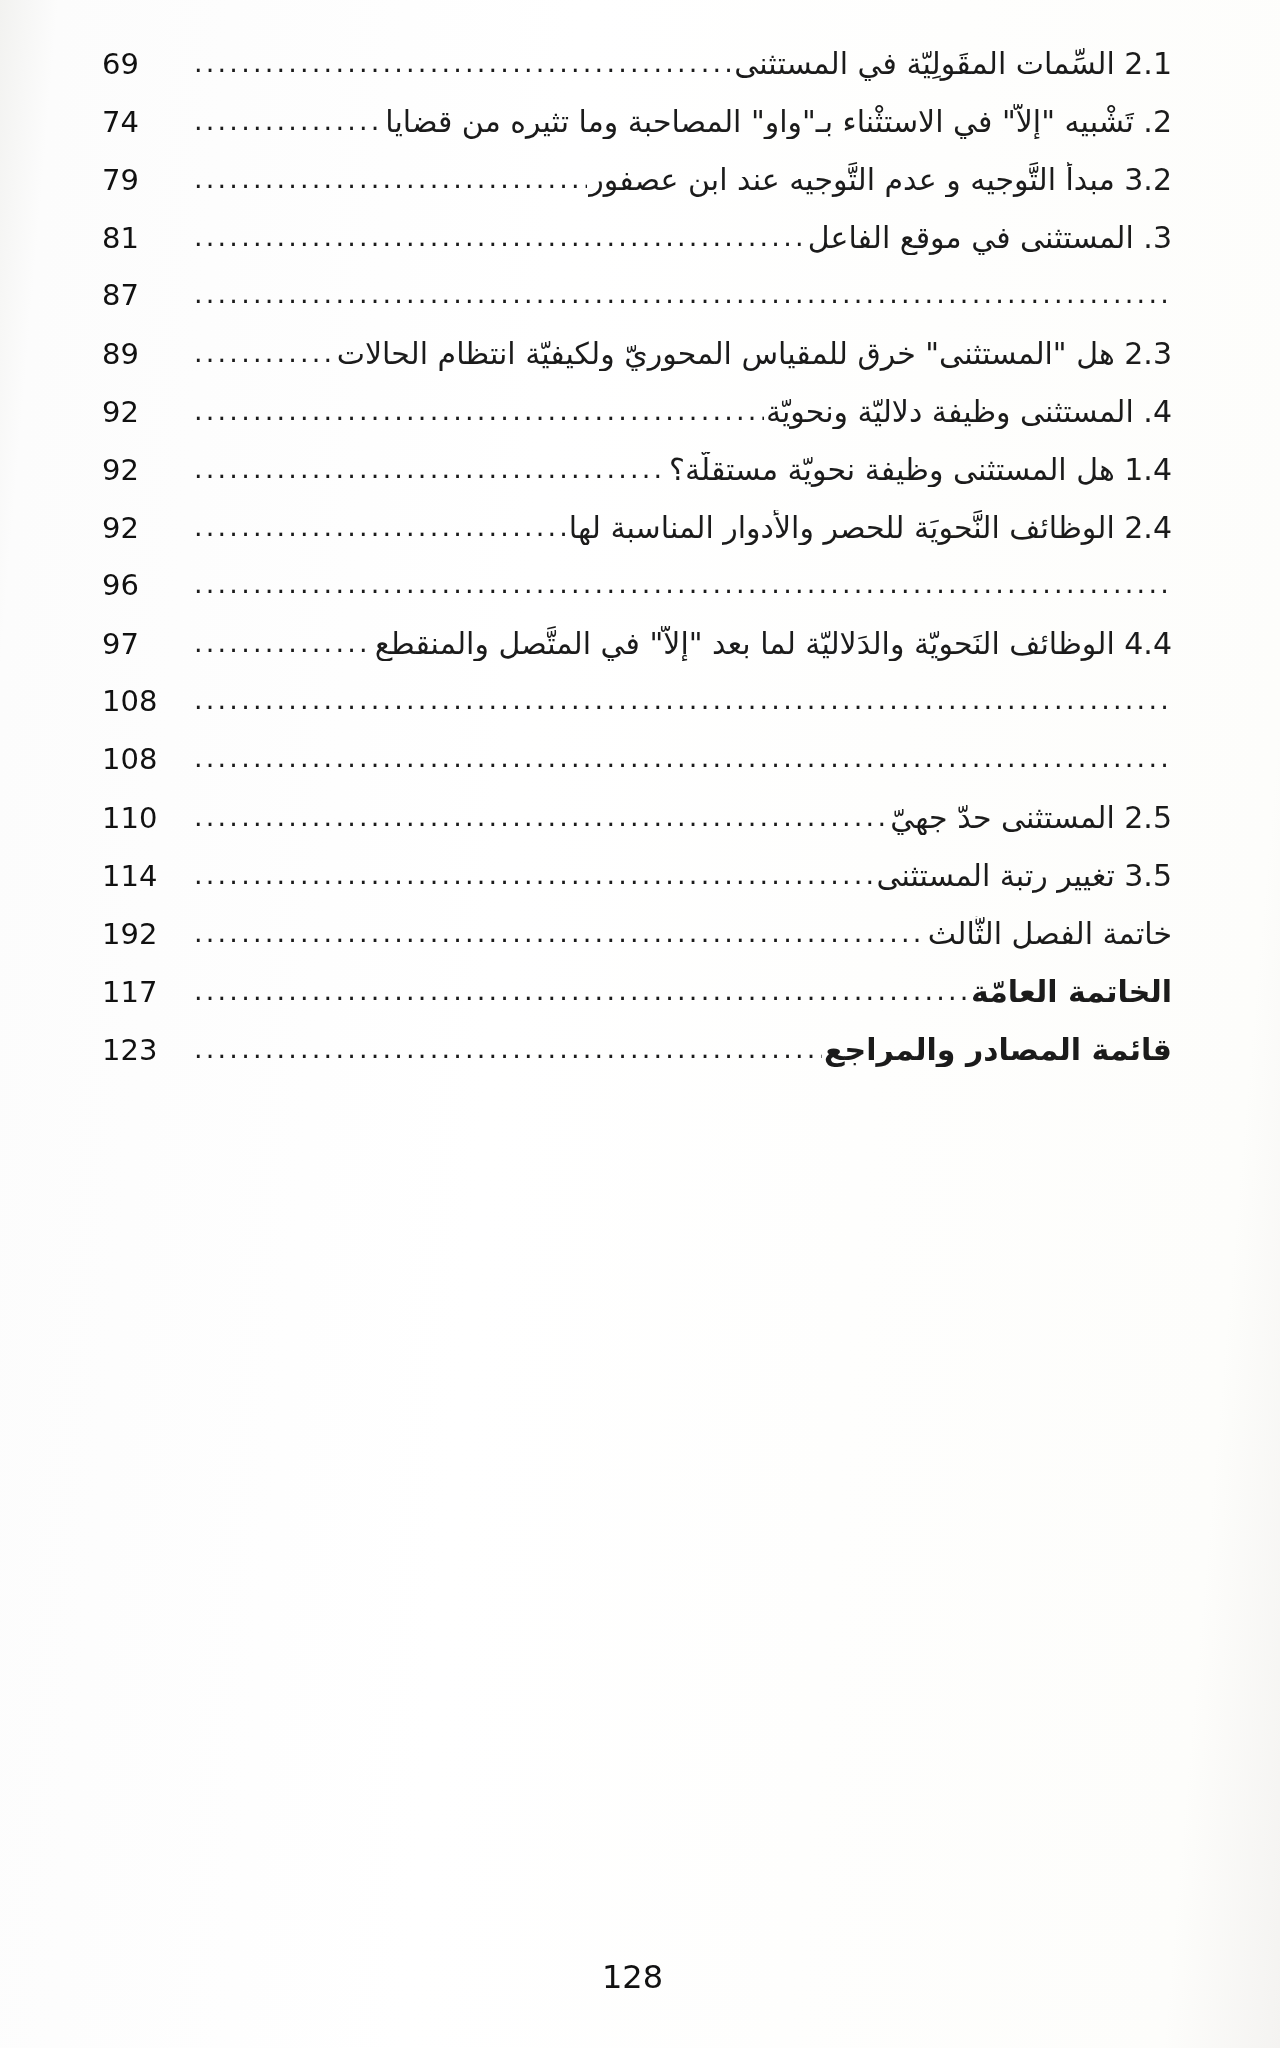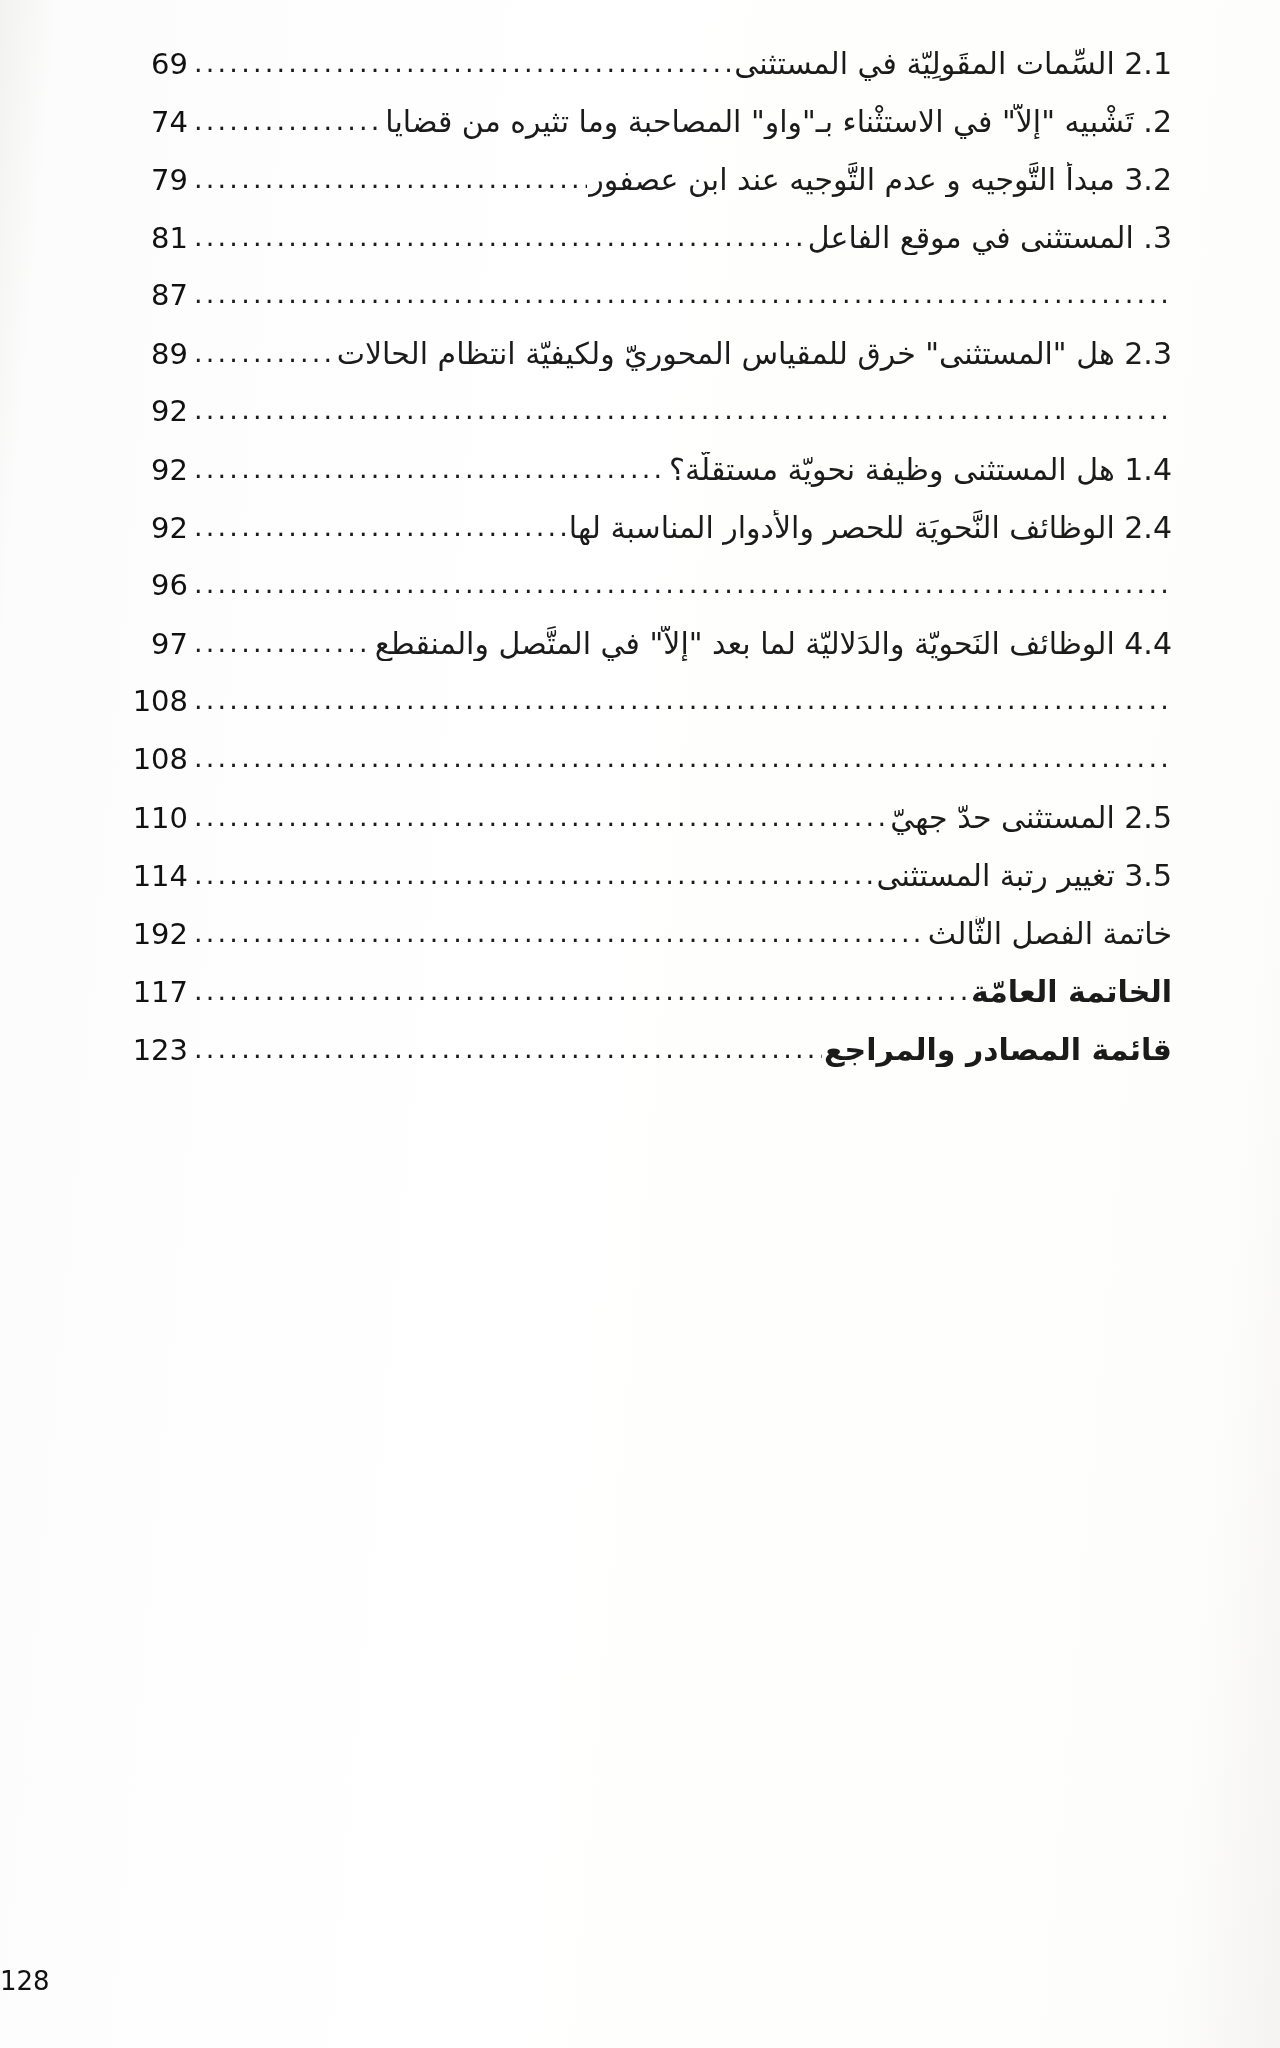--- a/index.html
+++ b/index.html
@@ -65,35 +65,35 @@
     top: -2px;
     color: #1b1b1b;
     font-size: 27px;
     letter-spacing: 3.2px;
     white-space: nowrap;
     direction: ltr;
     text-align: left;
   }
   .page-num {
     flex: 0 0 86px;
-    text-align: right;
+    text-align: left;
     direction: ltr;
     font-size: 29px;
     color: #111;
     font-family: "DejaVu Sans", "Liberation Sans", sans-serif;
     padding-left: 10px;
     unicode-bidi: plaintext;
   }
   .folio {
     position: absolute;
     left: 0;
     right: 15px;
     bottom: 52px;
-    text-align: left;
-    font-size: 26px;
+    text-align: center;
+    font-size: 32px;
     color: #111;
     direction: ltr;
     font-family: "DejaVu Sans", "Liberation Sans", sans-serif;
   }
 </style>
 </head>
 <body>
 
 <div class="page">
   <div class="toc" id="toc-list">
@@ -133,20 +133,21 @@
       </div>
       <div class="toc-row">
         <div class="entry">
           <span class="entry-title">2.3 هل "المستثنى" خرق للمقياس المحوريّ ولكيفيّة انتظام الحالات</span>
           <span class="leader">.........................................................................................</span>
         </div>
         <div class="page-num">89</div>
       </div>
       <div class="toc-row">
         <div class="entry">
+          <span class="entry-title">4. المستثنى وظيفة دلاليّة ونحويّة</span>
           <span class="leader">.........................................................................................</span>
         </div>
         <div class="page-num">92</div>
       </div>
       <div class="toc-row">
         <div class="entry">
           <span class="entry-title">1.4 هل المستثنى وظيفة نحويّة مستقلَّة؟</span>
           <span class="leader">.........................................................................................</span>
         </div>
         <div class="page-num">92</div>

